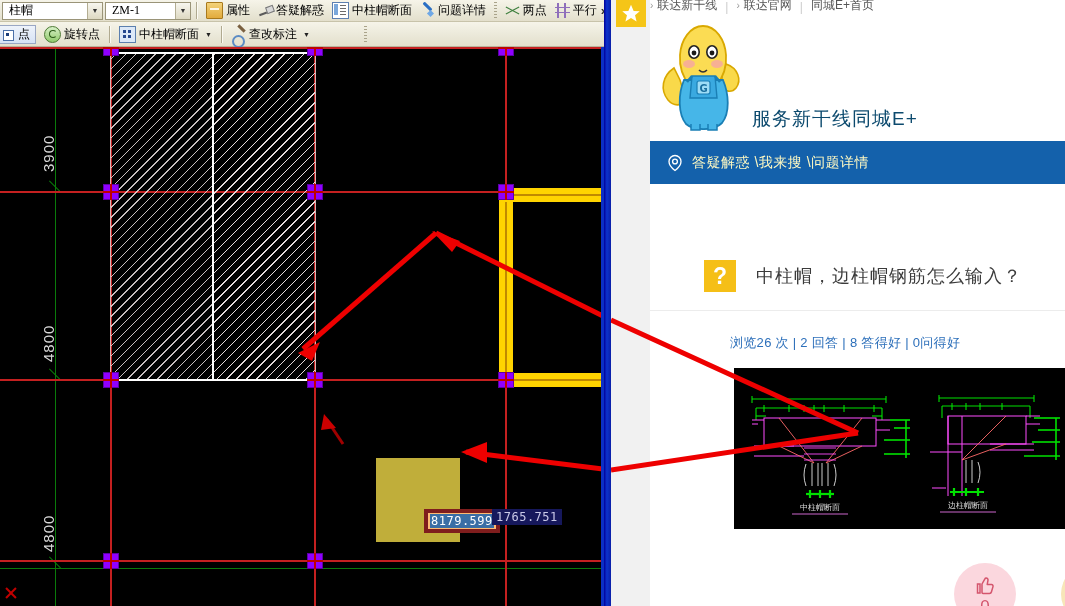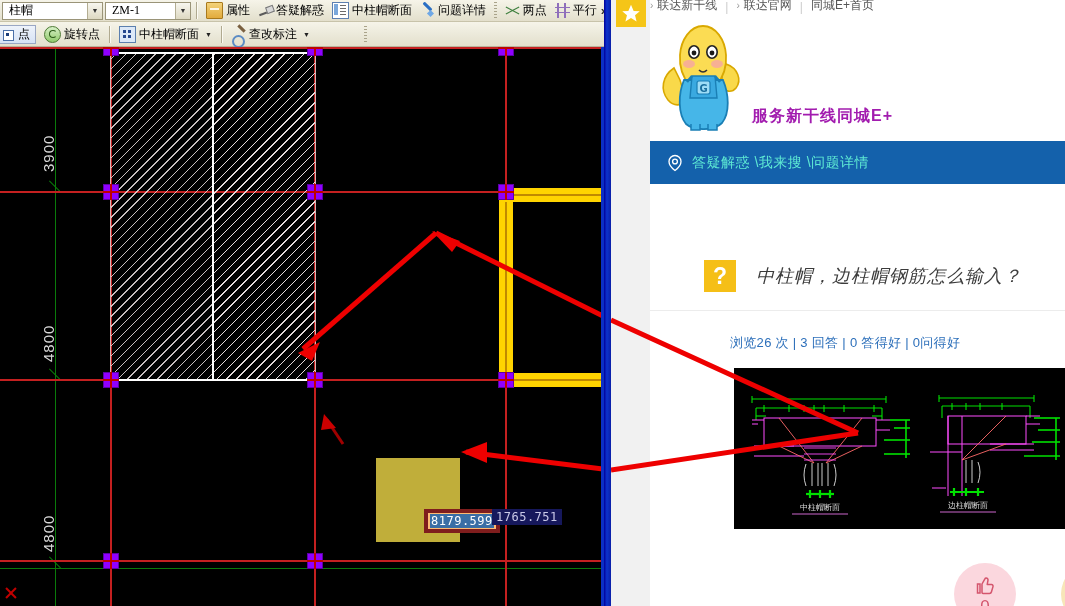--- a/index.html
+++ b/index.html
@@ -133,35 +133,35 @@
   #web-topnav .tn{display:flex;align-items:center;gap:4px;}
   #web-topnav .tn-sep{color:#ccc;margin:0 8px;}
   #web-topnav .tn-arrow{color:#999;font-size:10px;}
 
   #web-body{position:absolute;left:39px;top:14px;width:415px;height:592px;background:#fff;}
 
   #brand{position:absolute;left:0;top:0;width:415px;height:127px;background:#fff;}
   #mascot{position:absolute;left:10px;top:10px;width:86px;height:108px;}
   #brand-title{position:absolute;left:100px;top:35px;font-size:37px;font-weight:bold;color:#1b1b1b;
     letter-spacing:2px;font-family:"DejaVu Sans","Liberation Sans",sans-serif;}
-  #brand-sub{position:absolute;left:102px;top:92px;font-size:16px;font-weight:bold;color:#a21caf;
+  #brand-sub{position:absolute;left:102px;top:92px;font-size:19px;font-weight:normal;color:#0c4a6e;
     letter-spacing:1px;}
 
   #crumb-bar{position:absolute;left:0;top:127px;width:415px;height:43px;background:#1461ab;
     display:flex;align-items:center;}
   #crumb-pin{margin-left:16px;margin-right:8px;display:block;}
-  #crumb-text{color:#5eead4;font-size:14px;letter-spacing:.5px;}
+  #crumb-text{color:#fef9c3;font-size:14px;letter-spacing:.5px;}
 
   #q-sep{position:absolute;left:0;top:170px;width:415px;height:58px;background:#fff;border-bottom:1px solid #ececec;}
 
   #q-head{position:absolute;left:0;top:228px;width:415px;height:68px;background:#fff;
     display:flex;align-items:center;border-bottom:1px solid #ececec;}
   #q-badge{width:32px;height:32px;margin-left:54px;background:#f5bf17;color:#fff;
     font-size:23px;font-weight:bold;display:flex;align-items:center;justify-content:center;}
-  #q-title{margin-left:20px;font-size:18px;color:#3b3b3b;letter-spacing:1px;font-style:italic;}
+  #q-title{margin-left:20px;font-size:18px;color:#3b3b3b;letter-spacing:1px;}
 
   #q-stats{position:absolute;left:80px;top:320px;font-size:13px;color:#2c6fba;letter-spacing:.3px;}
 
   #answer-img{position:absolute;left:84px;top:354px;width:371px;height:161px;background:#000;overflow:hidden;}
   #answer-img svg{display:block;}
 
   .vote-btn{position:absolute;width:62px;height:62px;border-radius:50%;
     display:flex;flex-direction:column;align-items:center;justify-content:center;gap:1px;}
   #vote-like{left:304px;top:549px;background:#fbd7de;}
   #vote-like .cnt{color:#d4556d;font-size:17px;line-height:1;}
@@ -429,21 +429,21 @@
         <span id="crumb-text">答疑解惑 \我来搜 \问题详情</span>
       </div>
 
       <div id="q-sep"></div>
 
       <div id="q-head">
         <div id="q-badge">?</div>
         <div id="q-title">中柱帽，边柱帽钢筋怎么输入？</div>
       </div>
 
-      <div id="q-stats">浏览26 次 | 3 回答 | 0 答得好 | 0问得好</div>
+      <div id="q-stats">浏览26 次 | 2 回答 | 8 答得好 | 0问得好</div>
 
       <div id="answer-img">
         <svg viewBox="0 0 371 161" width="371" height="161">
           <rect width="371" height="161" fill="#000"></rect>
 
           <g stroke="#00e000" stroke-width="1.1" fill="none">
             <path d="M18 31 L152 31"></path>
               <path d="M18 28 L18 35"></path>
               <path d="M152 28 L152 35"></path>
             <path d="M22 40 L148 40"></path>

